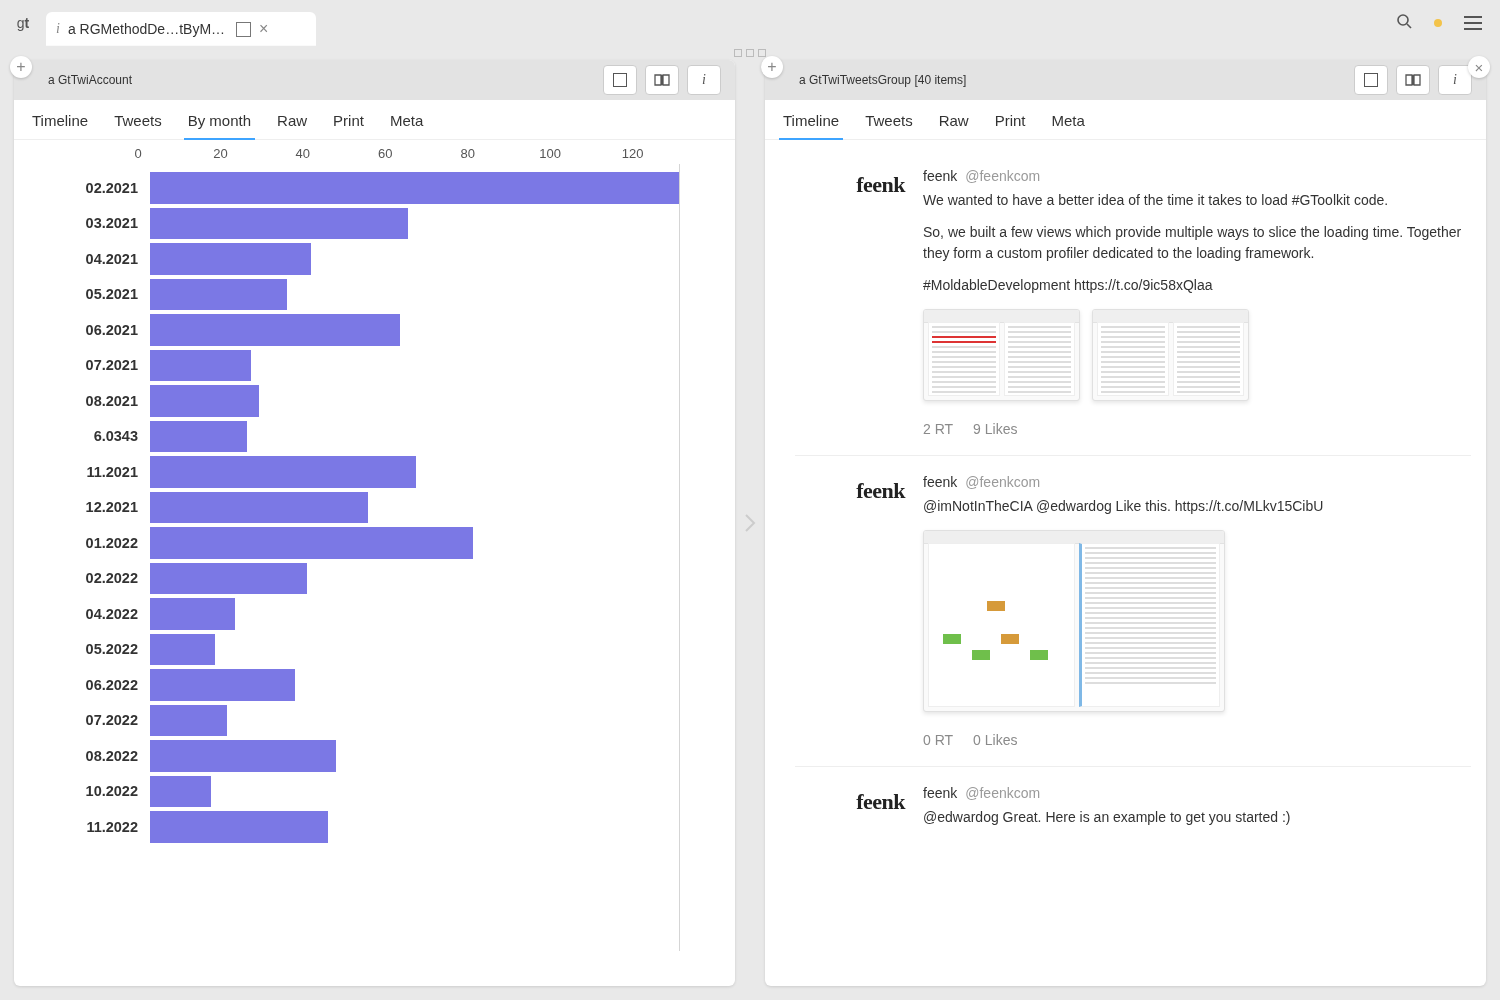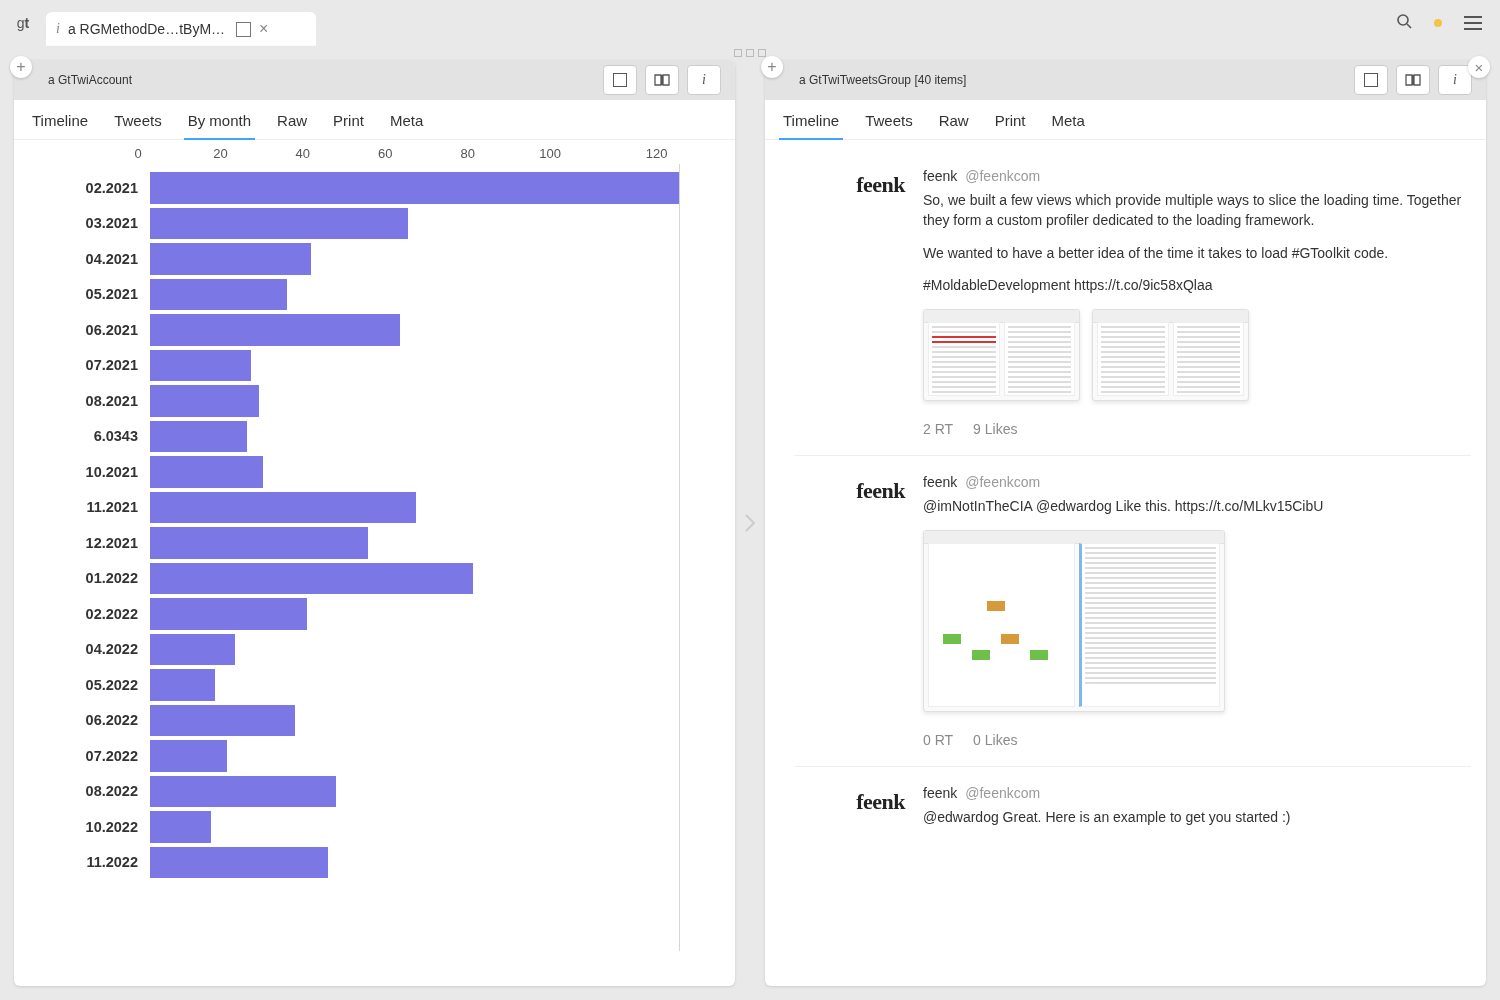--- a/index.html
+++ b/index.html
@@ -177,21 +177,21 @@
           <div class="chart">
             <div class="axis-row">
               <div class="axis-spacer"></div>
               <div class="axis-area" id="axis-area">
                   <span class="tick" style="left: 0%;">0</span>
                   <span class="tick" style="left: 14.2857%;">20</span>
                   <span class="tick" style="left: 28.5714%;">40</span>
                   <span class="tick" style="left: 42.8571%;">60</span>
                   <span class="tick" style="left: 57.1429%;">80</span>
                   <span class="tick" style="left: 71.4286%;">100</span>
-                  <span class="tick" style="left: 85.7143%; margin-left: 24px;">120</span>
+                  <span class="tick" style="left: 85.7143%;">120</span>
                 </div>
             </div>
             <div class="bars" id="bars">
                 <div class="bar-row">
                   <div class="bar-label">02.2021</div>
                   <div class="bar-track">
                     <div class="bar" style="width: 93.5714%;"></div>
                     <div class="endline" style="left: 93.5714%; top: -6px; height: 787px;"></div>
                   </div>
                 </div>
@@ -228,26 +228,20 @@
                 <div class="bar-row">
                   <div class="bar-label">08.2021</div>
                   <div class="bar-track">
                     <div class="bar" style="width: 19.2857%;"></div>
                   </div>
                 </div>
                 <div class="bar-row">
                   <div class="bar-label">6.0343</div>
                   <div class="bar-track">
                     <div class="bar" style="width: 17.1429%;"></div>
-                  </div>
-                </div>
-                <div class="bar-row">
-                  <div class="bar-label">10.2021</div>
-                  <div class="bar-track">
-                    <div class="bar" style="width: 20%;"></div>
                   </div>
                 </div>
                 <div class="bar-row">
                   <div class="bar-label">11.2021</div>
                   <div class="bar-track">
                     <div class="bar" style="width: 47.1429%;"></div>
                   </div>
                 </div>
                 <div class="bar-row">
                   <div class="bar-label">12.2021</div>
@@ -352,22 +346,22 @@
               <div class="tweet">
                 <div class="tweet-left">
                   <div class="avatar">feenk</div>
                 </div>
                 <div class="tweet-main">
                   <div class="tweet-head">
                     <span class="tweet-name">feenk</span>
                     <span class="tweet-handle">@feenkcom</span>
                   </div>
                   <div class="tweet-text">
+                    <p>We wanted to have a better idea of the time it takes to load #GToolkit code.</p>
                     <p>So, we built a few views which provide multiple ways to slice the loading time. Together they form a custom profiler dedicated to the loading framework.</p>
-                    <p>We wanted to have a better idea of the time it takes to load #GToolkit code.</p>
                     <p>#MoldableDevelopment https://t.co/9ic58xQlaa</p>
                   </div>
                   <div class="attach">
                     <div class="thumb">
                       <div class="tb-top"></div>
                       <div class="tb-body">
                         <div class="col lines">
                           <div class="ln"></div>
                           <div class="ln"></div>
                           <div class="redln"></div>

